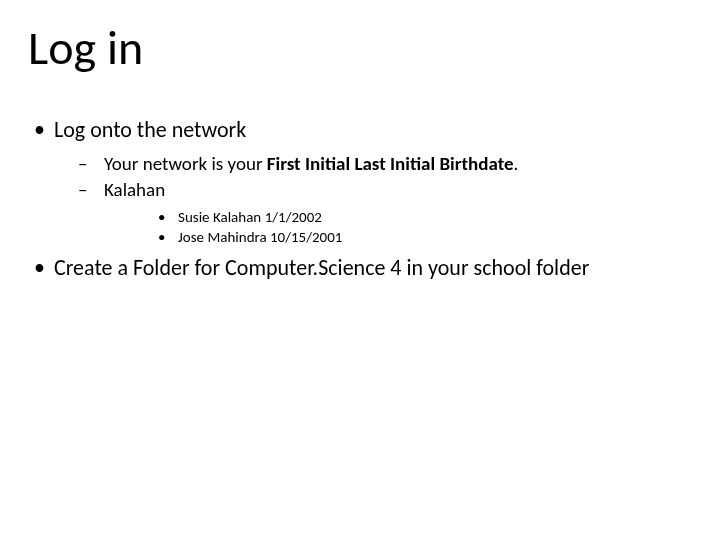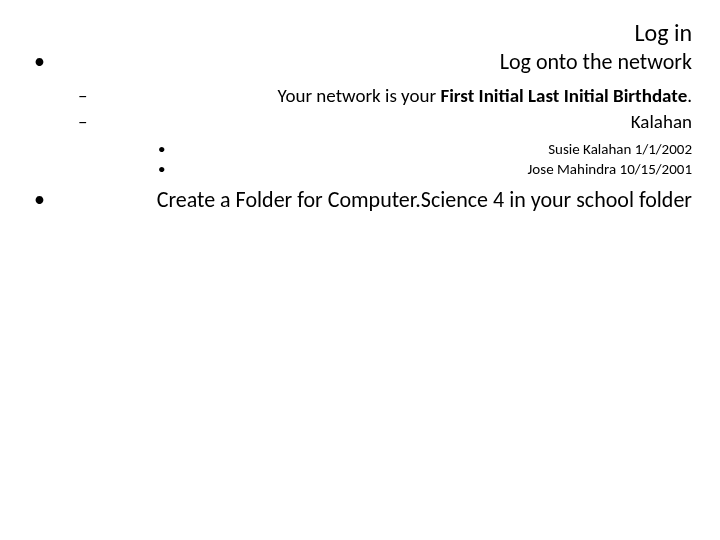--- a/index.html
+++ b/index.html
@@ -10,36 +10,36 @@
       font-family: Calibri, "Segoe UI", Arial, sans-serif;
       color: #000;
       overflow: hidden;
     }
     .slide {
       width: 100%;
       height: 100%;
       padding: 18px 28px 18px 28px;
     }
     h1.title {
-      font-size: 24px;
+      font-size: 48px;
       font-weight: 400;
-      text-align: right;
+      text-align: left;
+      margin-bottom: 38px;
       letter-spacing: 0px;
     }
     ul.lvl1 {
       list-style: none;
       padding-left: 0;
     }
     ul.lvl1 > li {
       position: relative;
       padding-left: 26px;
       font-size: 22px;
       line-height: 1.35;
       margin-bottom: 6px;
-      text-align: right;
     }
     ul.lvl1 > li::before {
       content: "•";
       position: absolute;
       left: 6px;
       top: 0;
       font-size: 22px;
     }
     ul.lvl2 {
       list-style: none;

